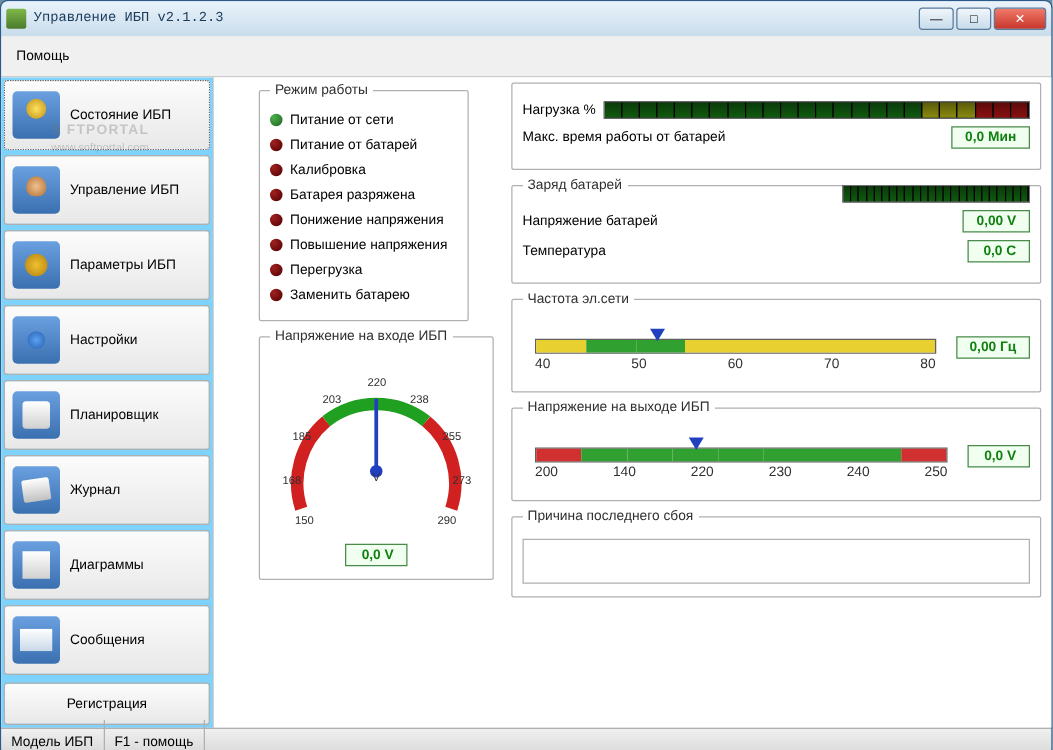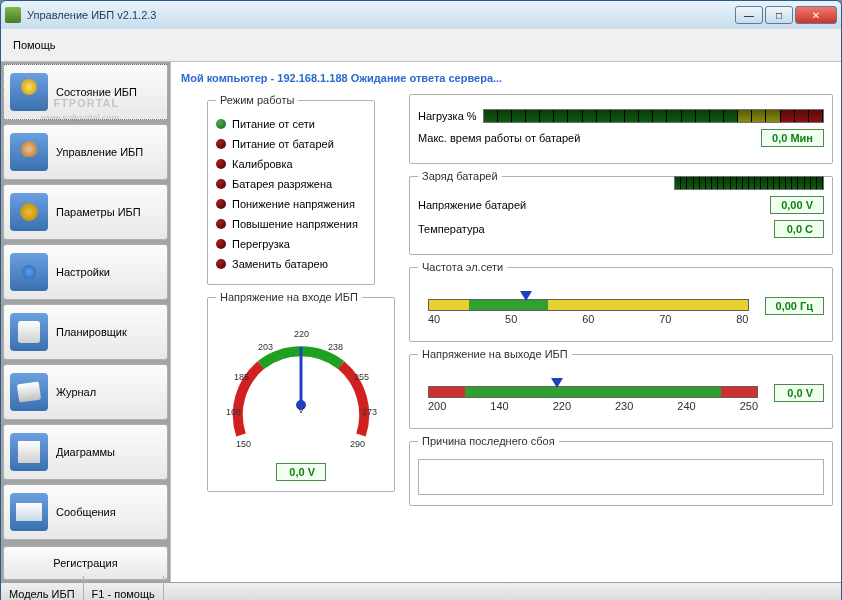--- a/index.html
+++ b/index.html
@@ -1,32 +1,32 @@
 <!DOCTYPE html>
 <html><head>
 <meta charset="utf-8">
 <style>
 * { margin:0; padding:0; box-sizing:border-box; font-family:Tahoma,Arial,sans-serif; font-size:11px; }
 body { background:#6b8ca3; width:842px; height:600px; overflow:hidden; }
 .window { position:absolute; top:0; left:0; width:842px; height:600px; background:linear-gradient(#e8f0f8,#d0dde8); border:1px solid #2b5a8a; border-radius:6px 6px 0 0; }
 .titlebar { height:28px; background:linear-gradient(#eaf3fb,#c8dceb); display:flex; align-items:center; padding:0 4px; border-radius:6px 6px 0 0; }
 .titlebar .ticon { width:16px; height:16px; background:linear-gradient(#7fb84a,#4a7a2a); border-radius:2px; margin-right:6px; }
-.titlebar .title { color:#1a3a5a; flex:1; }
+.titlebar .title { color:#1a3a5a; flex:1;font-family:Liberation Mono, monospace; }
 .winbtns { display:flex; gap:2px; }
 .winbtn { width:28px; height:18px; border:1px solid #5a7a9a; border-radius:3px; background:linear-gradient(#f0f6fb,#c8dceb); display:flex; align-items:center; justify-content:center; font-size:10px; cursor:pointer; }
 .winbtn.close { background:linear-gradient(#f07a6a,#c8362a); color:#fff; width:42px; }
 .menubar { height:20px; background:#f0f0f0; border-bottom:1px solid #c0c0c0; display:flex; align-items:center; padding:16px 6px; }
 .menubar span { padding:2px 6px; cursor:pointer; }
 .client { display:flex; height:520px; background:#fff; }
 .sidebar { width:134px; background:linear-gradient(#e8e8e8,#d8d8d8); border-right:1px solid #a0a0a0; }
 .sidebar-hdr { background:linear-gradient(#f0f0f0,#d8d8d8); padding:6px; font-weight:bold; border-bottom:1px solid #b0b0b0; text-align:center; }
 .sidebar-item { text-align:center; padding:8px 4px; cursor:pointer; }
 .sidebar-item .icn { width:48px; height:40px; margin:0 auto 4px; background:linear-gradient(#7ab0e0,#4a7ab0); border-radius:4px; position:relative; }
 .sidebar-item .icn::after { content:""; position:absolute; bottom:2px; right:2px; width:14px; height:14px; background:radial-gradient(#5ab0f0,#2a6ab0); border-radius:50%; }
-.navcol { width:170px; background:#a3a3a3; border-right:1px solid #c0c0c0; display:flex; flex-direction:column; }
+.navcol { width:170px; background:#7dd3fc; border-right:1px solid #c0c0c0; display:flex; flex-direction:column; }
 .navbtn { display:flex; align-items:center; gap:8px; padding:8px 6px; border:1px solid #b0b0b0; margin:2px; background:linear-gradient(#fcfcfc,#e8e8e8); cursor:pointer; border-radius:3px; }
 .navbtn .nicn { width:38px; height:38px; background:linear-gradient(#6aa0e0,#3a70b0); border-radius:4px; flex-shrink:0; position:relative; }
 .navbtn.sel { border:1px dotted #606060; }
 .regbtn { text-align:center; padding:10px 6px; border:1px solid #b0b0b0; margin:2px; background:linear-gradient(#fcfcfc,#e8e8e8); cursor:pointer; border-radius:3px; margin-top:auto; }
 .main { flex:1; background:#fff; padding:4px 8px 8px; overflow:hidden; }
 .status-line { color:#2a6ad0; font-weight:bold; padding:6px 2px 10px; }
 .grid { display:flex; gap:6px; }
 .col1 { width:196px; }
 .col2 { flex:1; }
 fieldset { border:1px solid #b0b0b0; border-radius:2px; padding:8px 8px 10px; margin-bottom:6px;margin-left:28px; }
@@ -113,21 +113,20 @@
           <span>Диаграммы</span>
         </div>
       <div class="navbtn">
           <div class="nicn mail"></div>
           <span>Сообщения</span>
         </div>
       <div class="regbtn">Регистрация</div>
     </div>
 
     <div class="main">
-      <div class="status-line">Мой компьютер - 192.168.1.188  Ожидание ответа сервера...</div>
       <div class="grid">
         <div class="col1">
           <fieldset>
             <legend>Режим работы</legend>
             <div id="modes">
                 <div class="mode-row">
                   <div class="led g"></div>
                   <span>Питание от сети</span>
                 </div>
                 <div class="mode-row">

